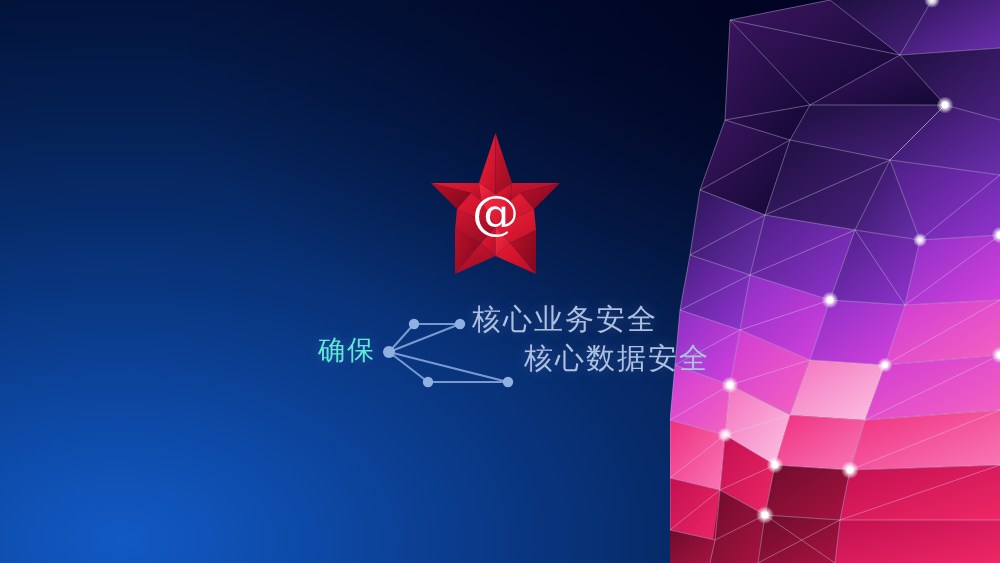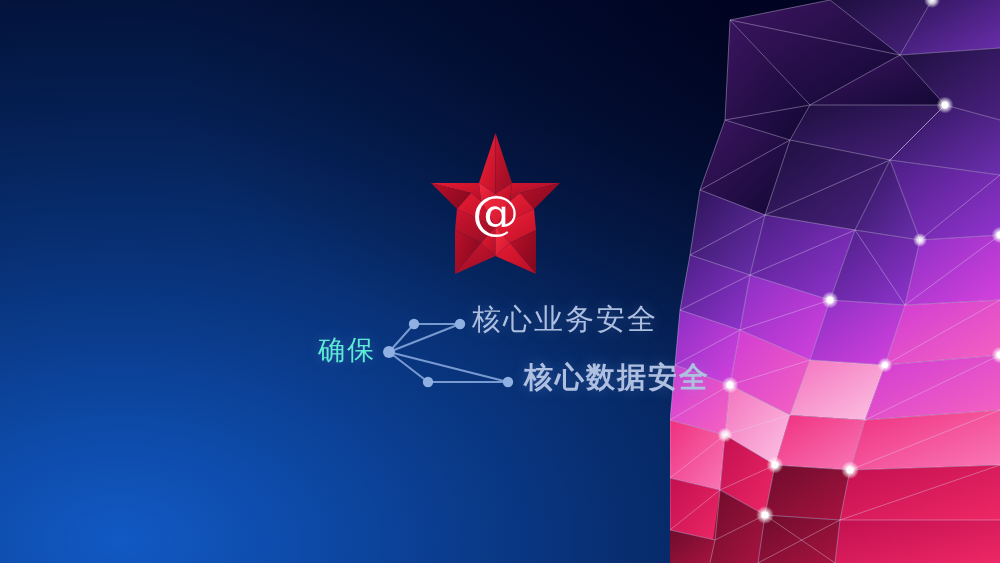--- a/index.html
+++ b/index.html
@@ -101,22 +101,21 @@
     top: 337px;
     font-size: 27px;
     color: #5eead4;
   }
   .label-biz {
     left: 472px;
     top: 305px;
   }
   .label-data {
     left: 524px;
-    top: 363px;
-    font-weight: bold;
+    top: 344px;
   }
 </style>
 </head>
 <body>
 
 <div id="slide">
 
   <div class="bg-base"></div>
   <div class="bg-vignette"></div>
 

